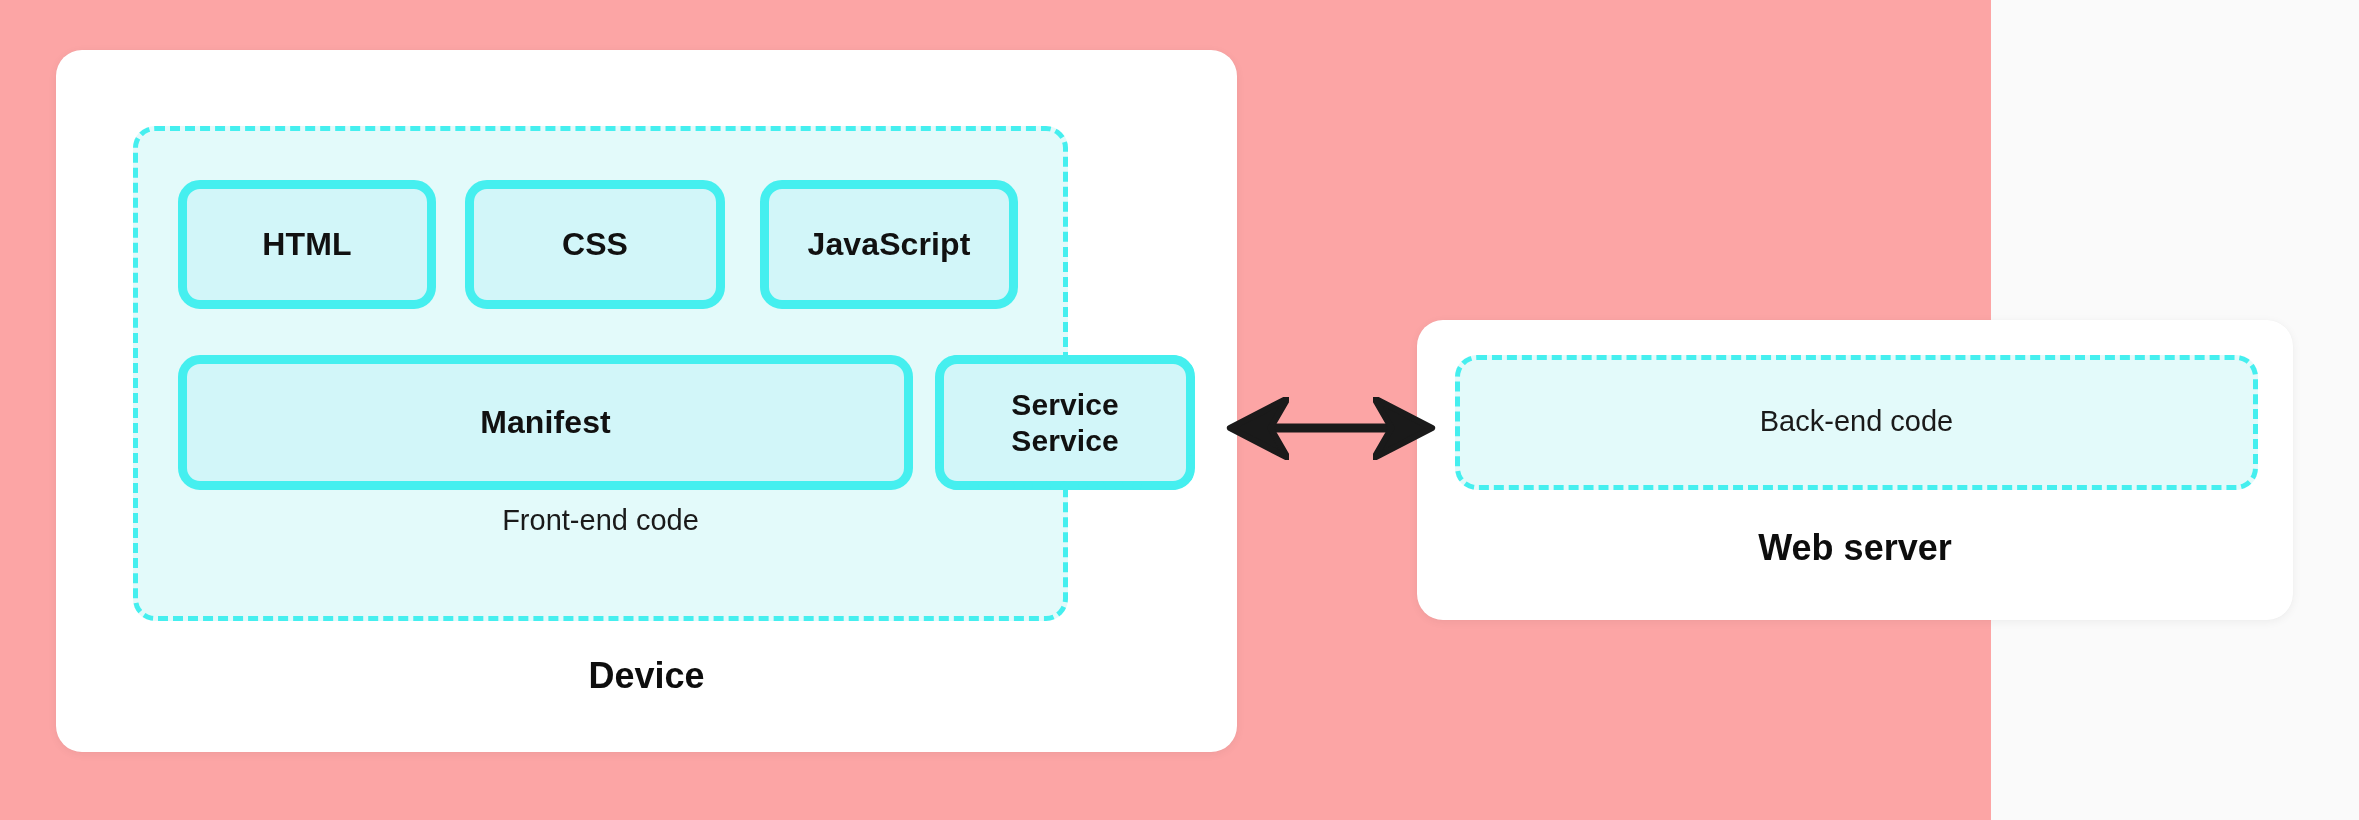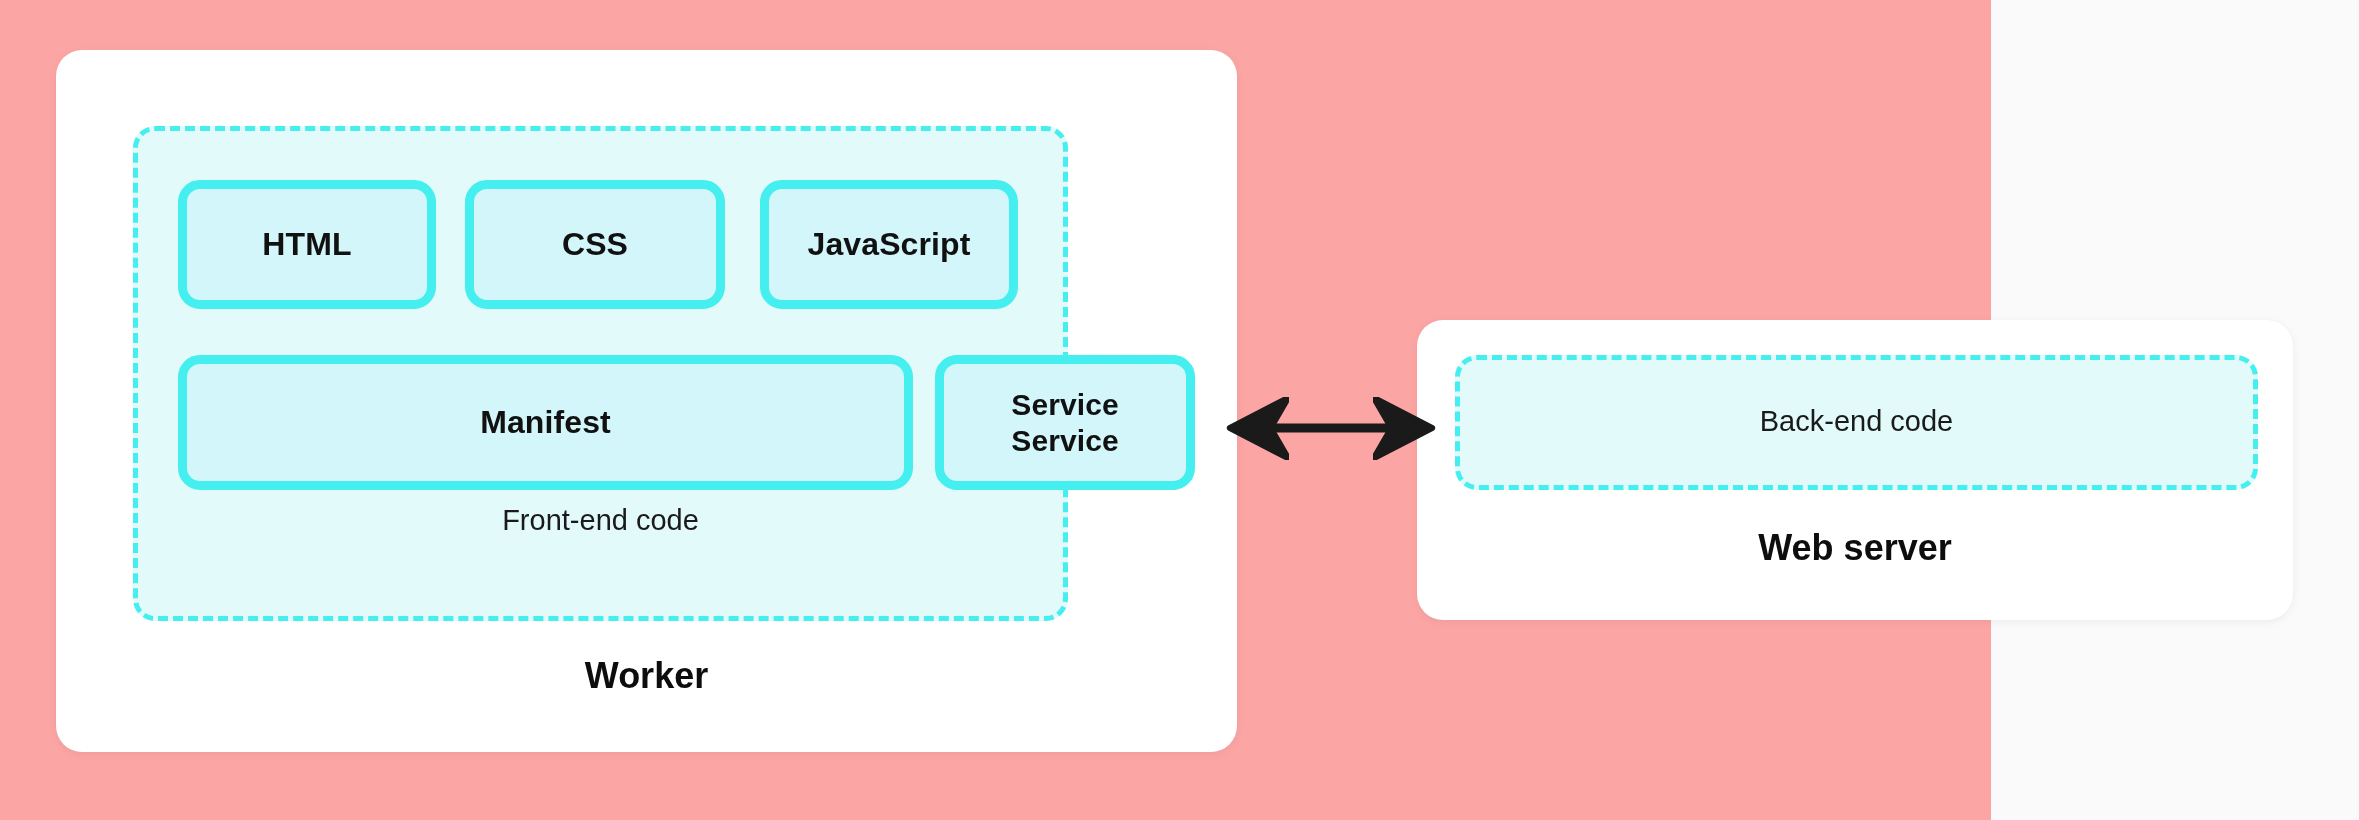--- a/index.html
+++ b/index.html
@@ -192,21 +192,21 @@
   <div class="tech-box" id="box-service-worker">
     <span class="label">
       <span>Service</span><br>
       <span>Service</span>
     </span>
   </div>
   <div id="service-worker-dotted"></div>
 
   <div class="region-caption" id="frontend-caption">Front-end code</div>
 
-  <div class="card-title" id="device-title">Worker</div>
+  <div class="card-title" id="device-title">Device</div>
 
   <svg id="connector-arrow" viewBox="0 0 220 72">
     <defs>
       <marker id="arrow-head-right" markerWidth="7" markerHeight="7" refX="5.6" refY="3.5" orient="auto" markerUnits="strokeWidth">
         <path d="M0.2,0.2 L6.6,3.5 L0.2,6.8 L2.1,3.5 Z" fill="#1a1a1a" stroke="#1a1a1a" stroke-width="0.7" stroke-linejoin="round"></path>
       </marker>
       <marker id="arrow-head-left" markerWidth="7" markerHeight="7" refX="1.4" refY="3.5" orient="auto" markerUnits="strokeWidth">
         <path d="M6.8,0.2 L0.4,3.5 L6.8,6.8 L4.9,3.5 Z" fill="#1a1a1a" stroke="#1a1a1a" stroke-width="0.7" stroke-linejoin="round"></path>
       </marker>
     </defs>

